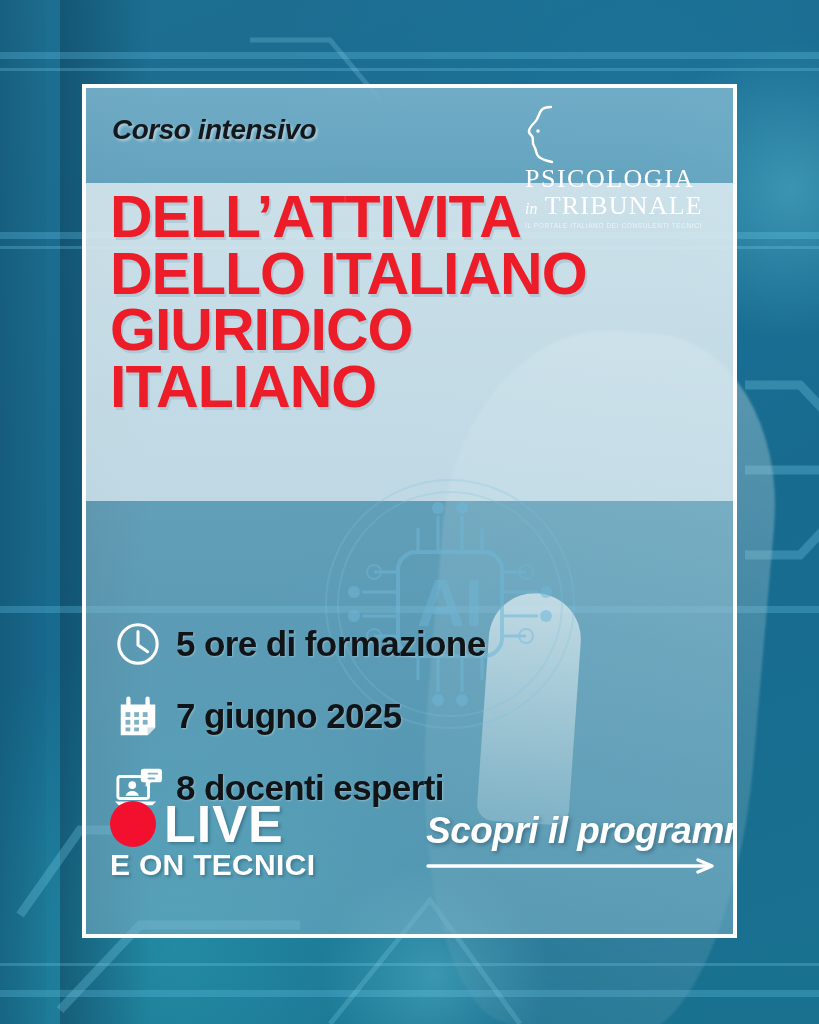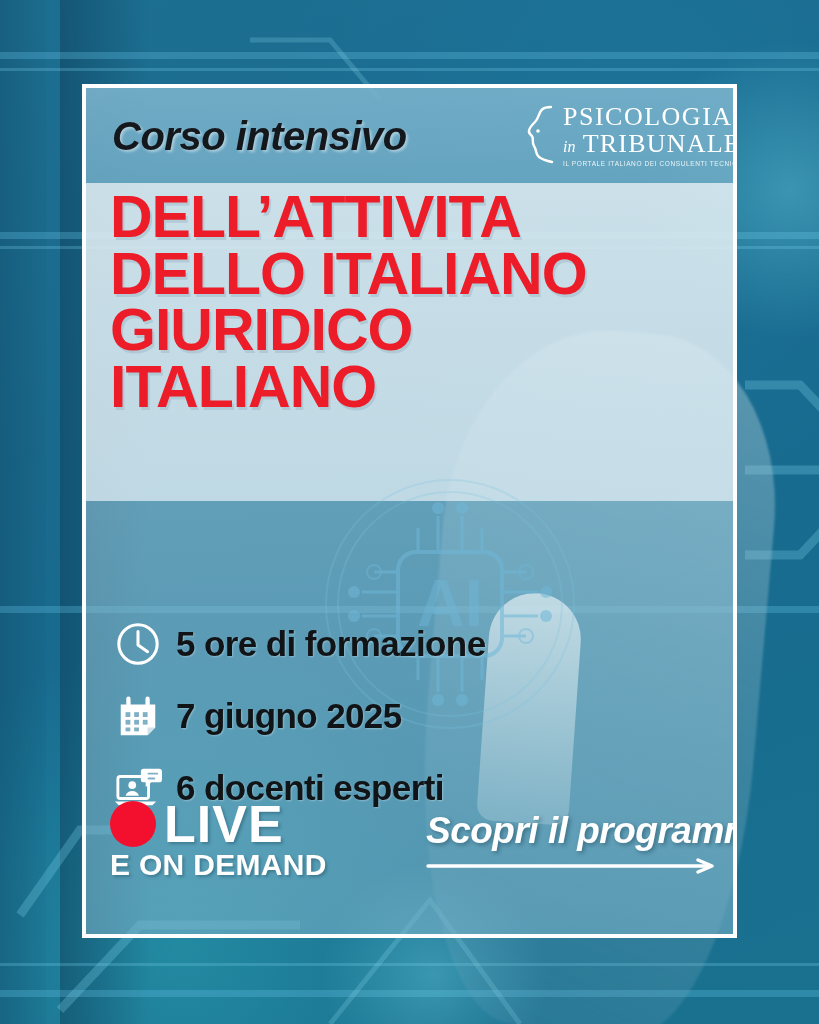--- a/index.html
+++ b/index.html
@@ -70,28 +70,28 @@
     background:linear-gradient(180deg,rgba(150,196,214,.58),rgba(126,180,202,.55));
   }
   
   .chip{position:absolute;left:236px;top:388px;width:256px;height:256px;opacity:.55;}
 
   
   .content{position:absolute;inset:0;}
 
   .kicker{
     position:absolute;left:26px;top:26px;
-    font-size:40px;font-weight:bold;font-style:italic;
+    font-size:28px;font-weight:bold;font-style:italic;
     color:#14181c;letter-spacing:-.5px;
     text-shadow:2px 2px 3px rgba(255,255,255,.45);
     white-space:nowrap;
   }
 
   .logo{position:absolute;right:12px;top:16px;width:196px;text-align:left;color:#fff;}
-  .logo-row{display:flex;align-items:flex-start;}
+  .logo-row{display:flex;align-items:flex-start;flex-direction:column;}
   .logo-face{flex:0 0 auto;margin-right:4px;}
   .logo-txt{flex:1;}
   .logo-l1{font-family:"Liberation Serif", serif;font-size:26px;letter-spacing:1.5px;line-height:1;
     color:#fff;white-space:nowrap;}
   .logo-l2{font-family:"Liberation Serif", serif;font-size:26px;letter-spacing:1.2px;line-height:1.05;
     color:#fff;white-space:nowrap;}
   .logo-l2 .it{font-style:italic;font-size:16px;letter-spacing:0;}
   .logo-sub{font-size:6.5px;letter-spacing:.6px;color:#eaf4f8;margin-top:3px;white-space:nowrap;
     font-family:"Liberation Sans", sans-serif;}
 
@@ -278,30 +278,30 @@
             <path d="M2 38 H45 L41 42 H6 Z" fill="#fff"></path>
             <circle cx="20" cy="21" r="4" fill="#fff"></circle>
             <path d="M13 32 a7.5 7.5 0 0 1 14 0 Z" fill="#fff"></path>
             <path d="M32 4 h16 a3 3 0 0 1 3 3 v8 a3 3 0 0 1 -3 3 h-8 l-6 5 v-5 h-2 a3 3 0 0 1 -3 -3 v-8 a3 3 0 0 1 3 -3 z" fill="#fff"></path>
             <g stroke="#7fb0c6" stroke-width="2" stroke-linecap="round">
               <path d="M37 9 h9"></path>
                 <path d="M37 14 h6"></path>
             </g>
           </svg>
         </span>
-        <span class="info-label">6 docenti esperti</span>
+        <span class="info-label">8 docenti esperti</span>
       </div>
     </div>
 
     <div class="live">
       <div class="live-top">
         <span class="live-dot"></span>
         <span class="live-word">LIVE</span>
       </div>
-      <div class="live-sub">E ON DEMAND</div>
+      <div class="live-sub">E ON TECNICI</div>
     </div>
 
     <div class="cta">
       <div class="cta-txt">Scopri il programma</div>
       <svg class="cta-arrow" width="292" height="16" viewBox="0 0 292 16">
         <path d="M2 8 H282" stroke="#fff" stroke-width="3.4" stroke-linecap="round"></path>
         <path d="M272 2 L286 8 L272 14" fill="none" stroke="#fff" stroke-width="3.4" stroke-linecap="round" stroke-linejoin="round"></path>
       </svg>
     </div>
 

